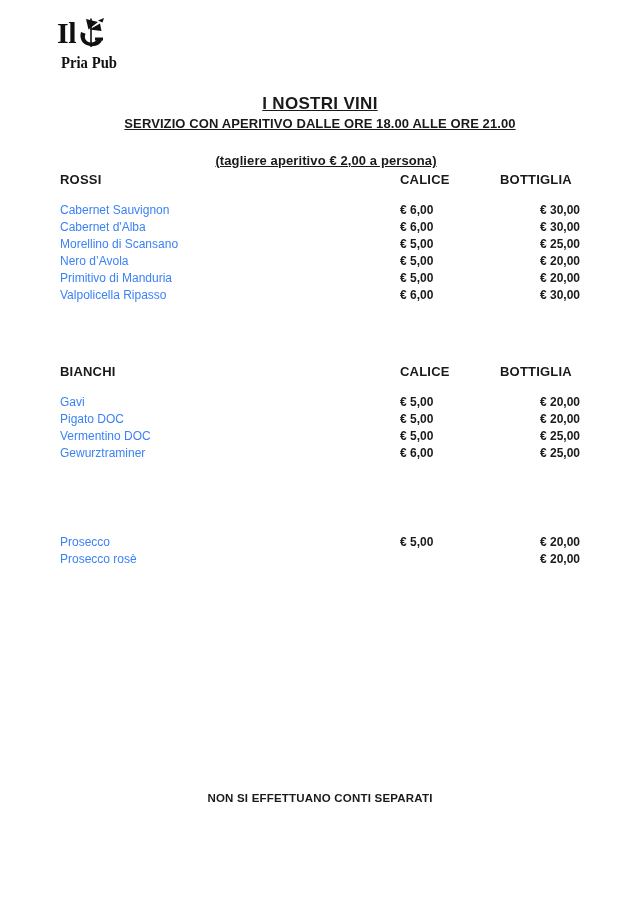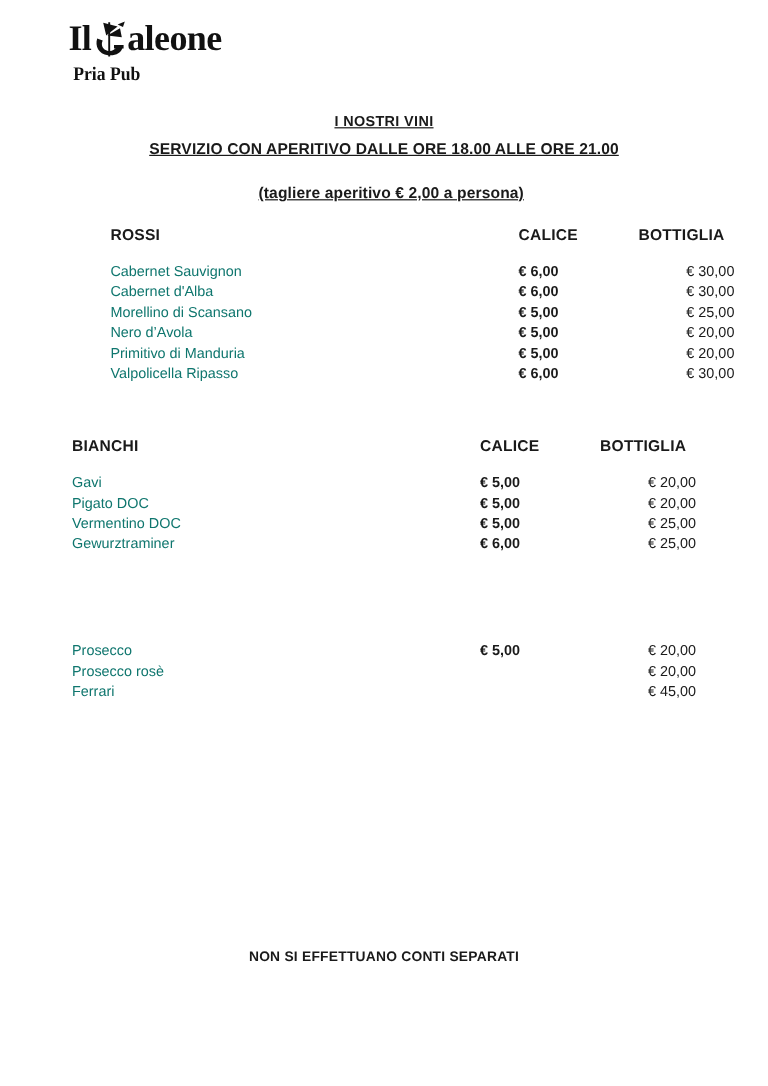--- a/index.html
+++ b/index.html
@@ -55,21 +55,21 @@
     transform: scaleX(0.92);
     transform-origin: left center;
   }
 
   
   .doc-title {
     position: absolute;
     left: 0; right: 0;
     top: 94px;
     text-align: center;
-    font-size: 12px;
+    font-size: 17px;
     font-weight: bold;
     text-decoration: underline;
     letter-spacing: 0.3px;
   }
   .service-line {
     position: absolute;
     left: 0; right: 0;
     top: 116px;
     text-align: center;
     font-size: 13px;
@@ -117,42 +117,42 @@
     height: 17px;
     font-size: 12px;
     white-space: nowrap;
   }
   .row .name {
     position: absolute;
     left: 0;
     top: 0;
     font-size: 12px;
     font-weight: normal;
-    color: #0f766e;
+    color: #3b82f6;
   }
   .row .price-calice {
     position: absolute;
     left: 340px;
     top: 0;
     width: 80px;
     text-align: left;
     font-size: 12px;
     font-weight: bold;
   }
   .row .price-bottiglia {
     position: absolute;
     left: 440px;
     top: 0;
     width: 80px;
     text-align: right;
     font-size: 12px;
-    font-weight: normal;
-  }
-
-  #section-rossi { top: 188px; margin-left: 32px; }
+    font-weight: bold;
+  }
+
+  #section-rossi { top: 172px; }
   #section-bianchi { top: 364px; }
   #section-bollicine { top: 519px; }
 
   .footer-note {
     position: absolute;
     left: 0; right: 0;
     top: 792px;
     text-align: center;
     font-size: 11.5px;
     font-weight: bold;
@@ -173,21 +173,20 @@
         <path d="M18 21.5 L26 21.5 L26 24.5 L18 24.5 Z" fill="#111"></path>
 
         <path d="M9 3 L21 6 L11.5 13.5 Z" fill="#111"></path>
         <path d="M12.5 13.5 L23 7.5 L24.5 15 Z" fill="#111"></path>
 
         <path d="M13.2 2.5 L14.8 2.5 L14.8 31 L13.2 31 Z" fill="#111"></path>
 
         <path d="M21 4.5 L27 2 L25.5 6.5 Z" fill="#111"></path>
       </svg>
     </span>
-    <span class="logo-rest">aleone</span>
   </div>
   <div class="logo-sub">Pria Pub</div>
 </div>
 
 <div class="doc-title">I NOSTRI VINI</div>
 <div class="service-line">SERVIZIO CON APERITIVO DALLE ORE 18.00 ALLE ORE 21.00</div>
 <div class="service-sub">(tagliere aperitivo € 2,00 a persona)</div>
 
 <div class="section" id="section-rossi">
     <div class="section-head">
@@ -261,20 +260,16 @@
     <div class="rows">
       <div class="row">
         <span class="name">Prosecco</span>
         <span class="price-calice">€  5,00</span>
         <span class="price-bottiglia">€ 20,00</span>
       </div>
       <div class="row">
         <span class="name">Prosecco rosè</span>
         <span class="price-bottiglia">€ 20,00</span>
       </div>
-      <div class="row">
-        <span class="name">Ferrari</span>
-        <span class="price-bottiglia">€ 45,00</span>
-      </div>
     </div>
   </div>
 
 <div class="footer-note">NON SI EFFETTUANO CONTI SEPARATI</div>
 
 </body></html>

